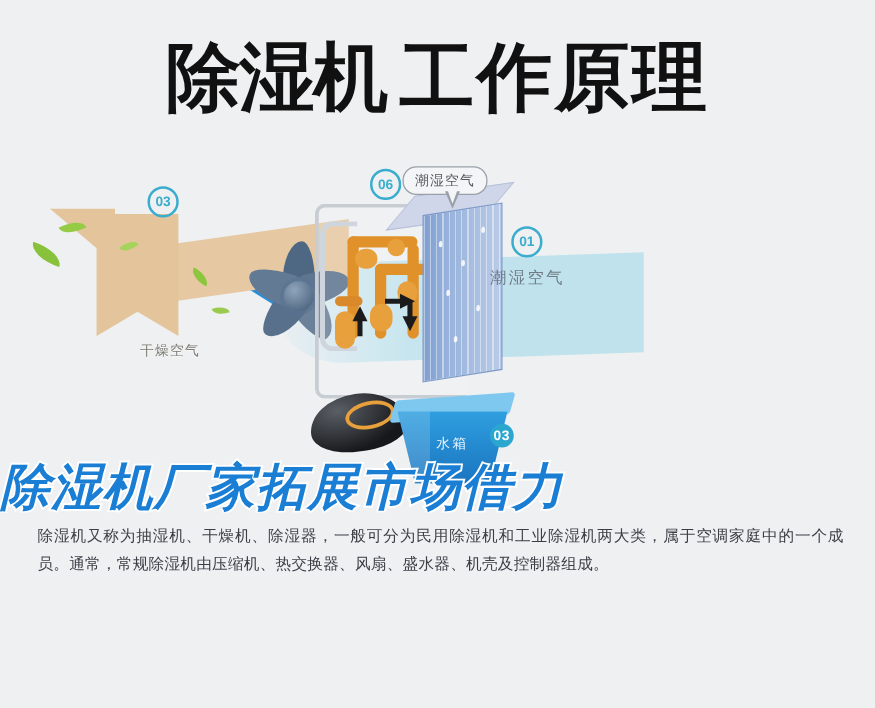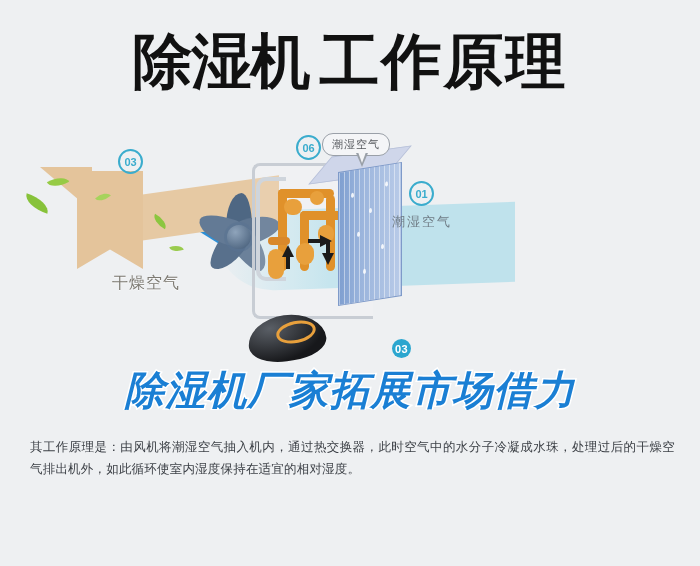--- a/index.html
+++ b/index.html
@@ -82,21 +82,21 @@
   }
   .dry-head{
     position:absolute;left:18px;top:12px;
     width:0;height:0;
     border-top:0 solid transparent;
     border-right:52px solid #e4c49b;
     border-bottom:44px solid transparent;
   }
   .dry-label{
     position:absolute;left:112px;top:148px;
-    font-size:16px;color:#7d7a72;letter-spacing:1px;
+    font-size:11px;color:#7d7a72;letter-spacing:1px;
     text-shadow:0 1px 0 rgba(255,255,255,.6);
   }
 
   
   .leaf{position:absolute;background:#8fc740;border-radius:0 100% 0 100%;}
   .leaf.l1{left:48px;top:52px;width:20px;height:10px;transform:rotate(-28deg);background:#96cb46;}
   .leaf.l2{left:24px;top:72px;width:26px;height:13px;transform:rotate(18deg);background:#87c23a;}
   .leaf.l3{left:96px;top:68px;width:14px;height:8px;transform:rotate(-40deg);background:#a6d35c;}
   .leaf.l4{left:152px;top:92px;width:16px;height:9px;transform:rotate(28deg);background:#8cc63f;}
   .leaf.l5{left:170px;top:120px;width:13px;height:7px;transform:rotate(-18deg);background:#9acb4e;}
@@ -256,21 +256,21 @@
     width:19px;height:19px;border-radius:50%;
     background:#2ba6cf;color:#ffffff;
     font-size:11px;font-weight:bold;
     display:flex;align-items:center;justify-content:center;
     flex:0 0 auto;
   }
 
   
   .watermark{
     position:absolute;left:0;top:243px;width:700px;
-    text-align:center;pointer-events:none;
+    pointer-events:none;
     font-size:40px;font-weight:bold;font-style:italic;
     line-height:44px;letter-spacing:1px;
     color:#1a7fd4;
     -webkit-text-stroke:3px #ffffff;
     paint-order:stroke fill;
     white-space:nowrap;
   }
   .watermark .wm-line{display:block;}
 
   
@@ -353,35 +353,40 @@
     <div class="bstem s1"></div>
     <div class="barrow right"></div>
     <div class="bstem s2"></div>
     <div class="barrow up"></div>
     <div class="bstem s3"></div>
     <div class="barrow down"></div>
 
     <div class="compressor"></div>
     <div class="comp-ring"></div>
 
+    <div class="tank">
+      <div class="tank-top"></div>
+      <div class="tank-body"></div>
+      <div class="tank-label">水箱</div>
+    </div>
 
     <div class="badge b03-left">03</div>
     <div class="badge b02">06</div>
     <div class="callout">潮湿空气</div>
     <div class="callout-tail"></div>
     <div class="badge b01">01</div>
     <div class="humid-label">潮湿空气</div>
 
     <div class="caption cap3">
       <span class="badge-fill">03</span>
     </div>
 
     <div class="watermark">
       <span class="wm-line">除湿机厂家拓展市场借力</span>
 
     </div>
   </div>
 
   <div class="copy">
-    <p class="gap">其工作原理是：由风机将潮湿空气抽入机内，通过热交换器，此时空气中的水分子冷凝成水珠，处理过后的干燥空气排出机外，如此循环使室内湿度保持在适宜的相对湿度。</p>
+    <p>除湿机又称为抽湿机、干燥机、除湿器，一般可分为民用除湿机和工业除湿机两大类，属于空调家庭中的一个成员。通常，常规除湿机由压缩机、热交换器、风扇、盛水器、机壳及控制器组成。</p>
   </div>
 
 </div>
 
 </body></html>

